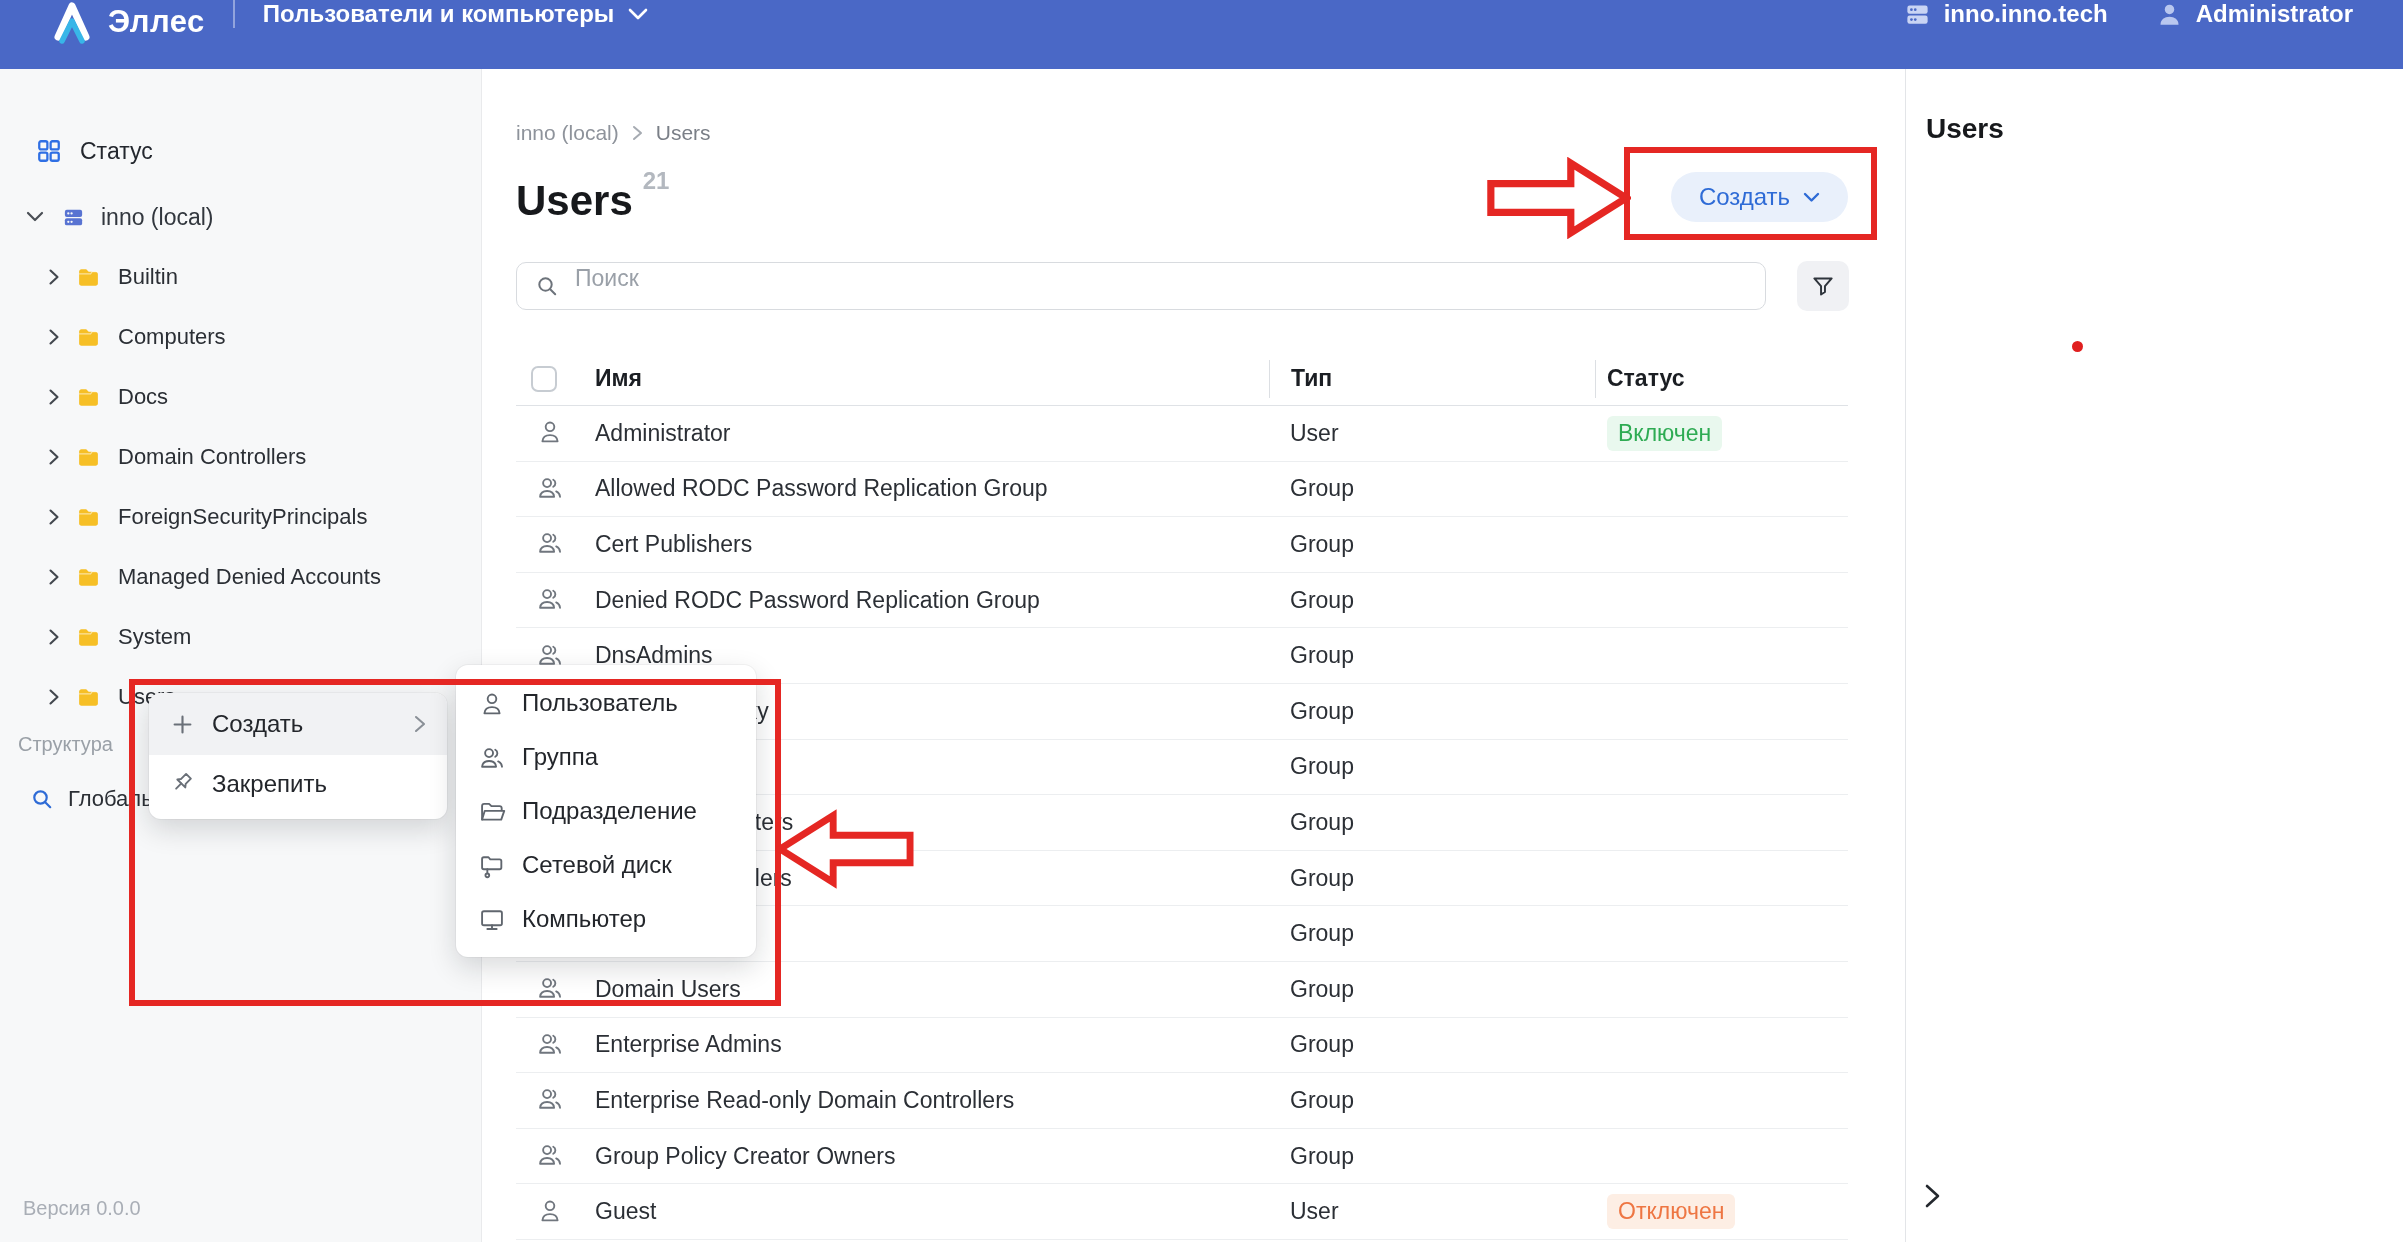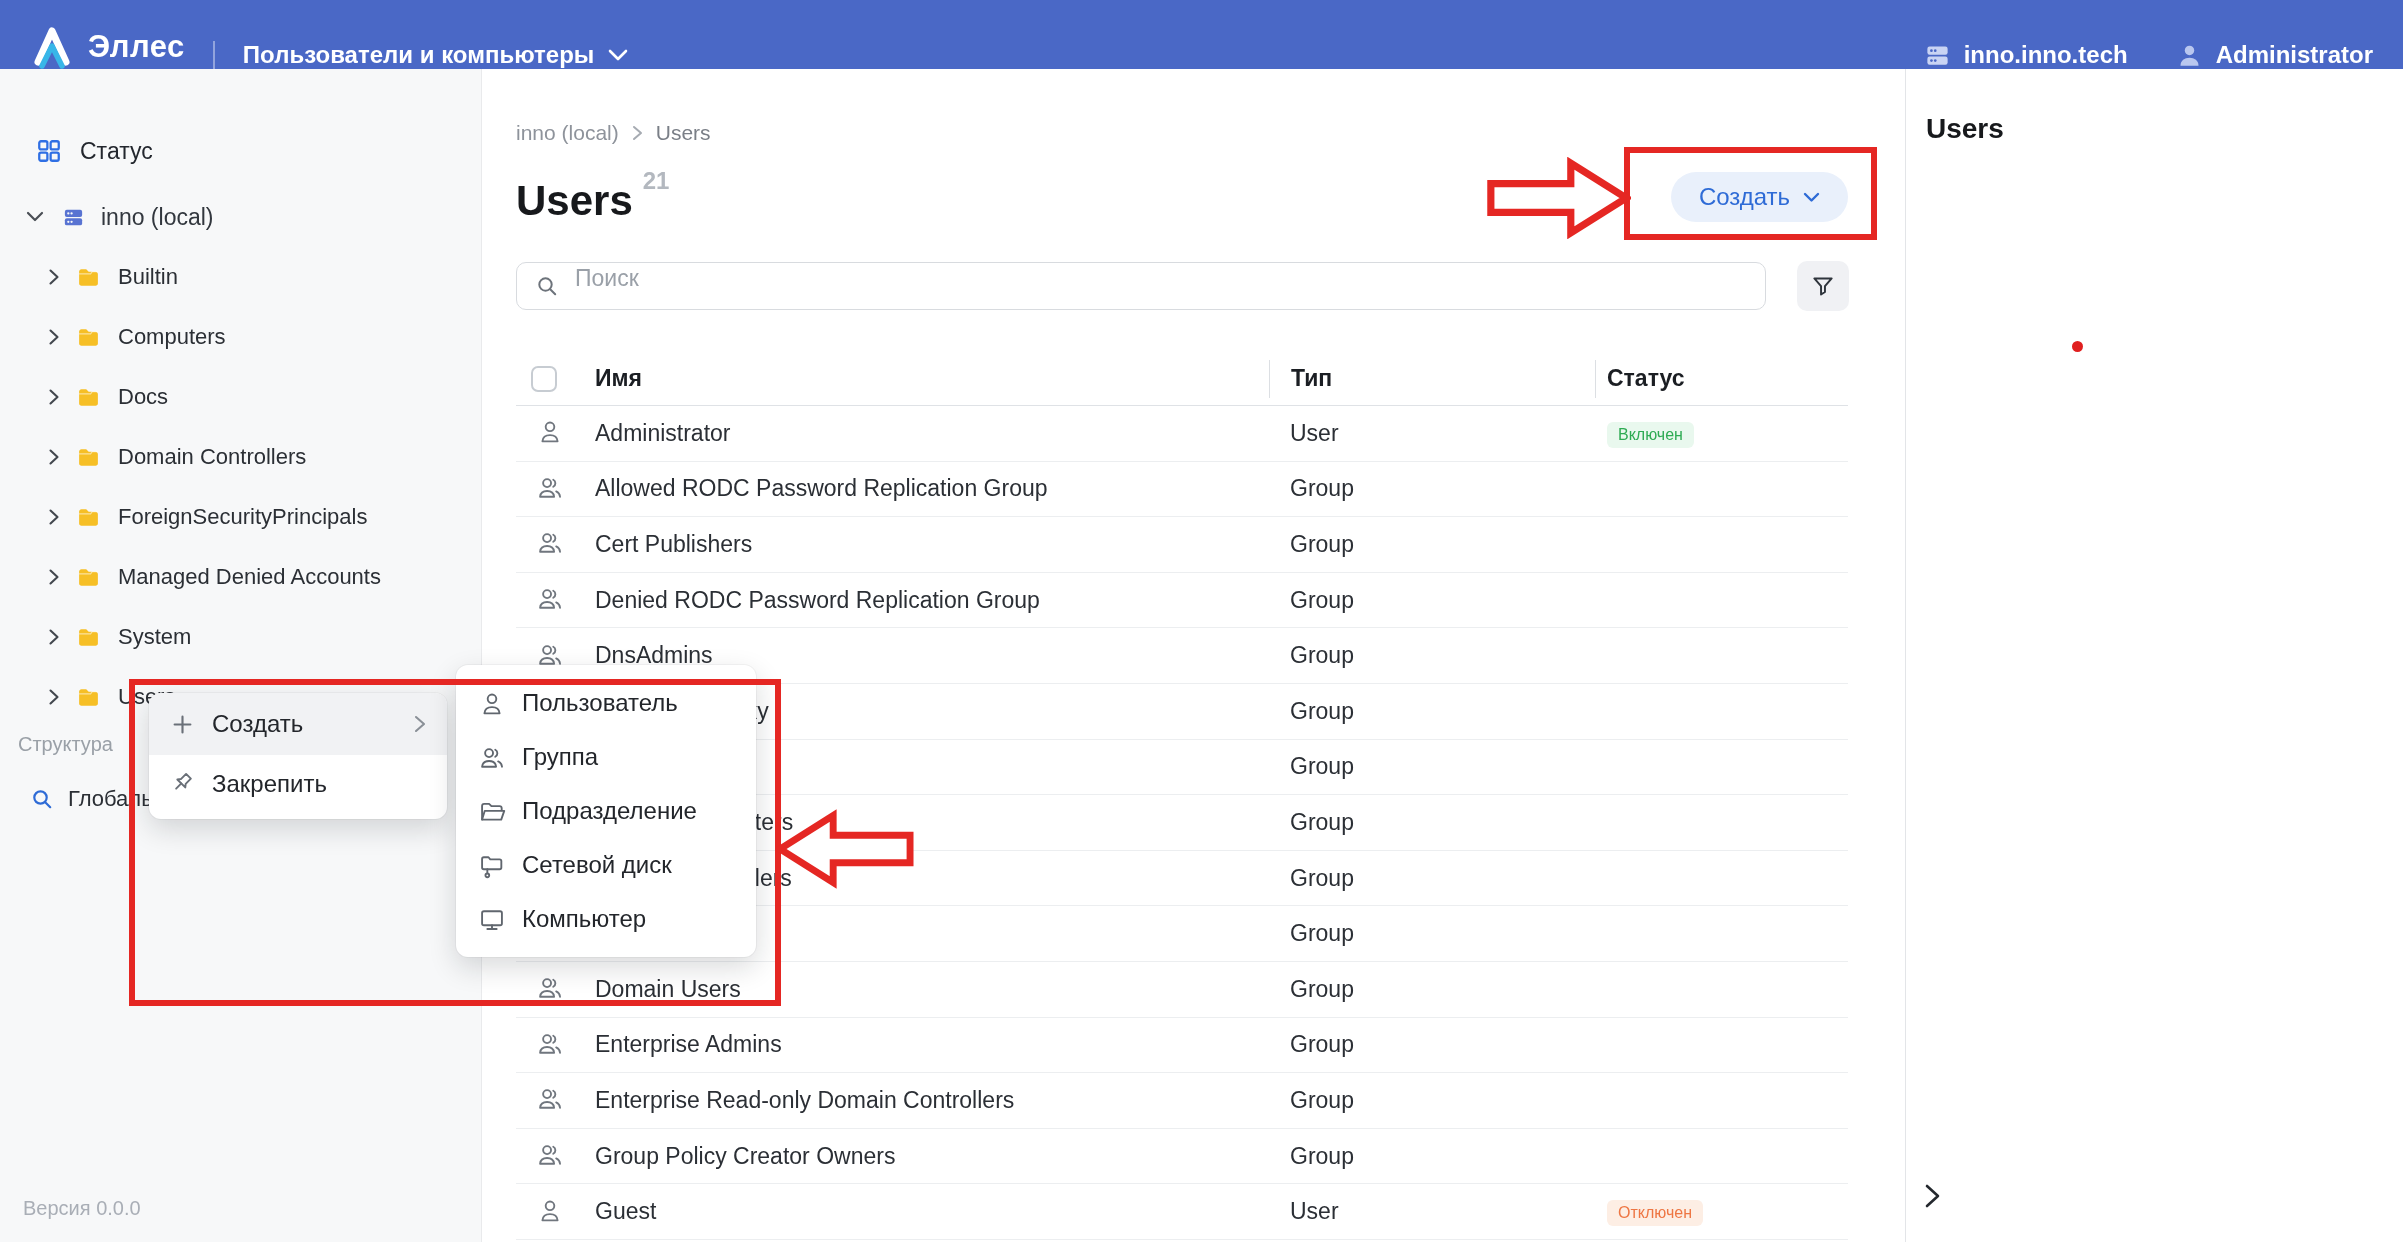--- a/index.html
+++ b/index.html
@@ -2,21 +2,21 @@
 <html><head>
 <meta charset="utf-8">
 <style>
   * { margin:0; padding:0; box-sizing:border-box; }
   html,body { width:2403px; height:1242px; overflow:hidden; }
   body { font-family:"Liberation Sans", sans-serif; background:#fff; position:relative; color:#23272e; }
   svg { display:block; }
 
   
   .topbar { position:absolute; left:0; top:0; width:2403px; height:69px; background:#4a68c6;
-            display:flex; align-items:flex-end; padding:0 30px; z-index:10; }
+            display:flex; align-items:flex-start; padding:0 50px; z-index:10; }
   .logo { display:flex; align-items:center; gap:14px; }
   .logo-text { color:#fff; font-size:31px; font-weight:700; letter-spacing:.5px; }
   .topbar-divider { width:2px; height:28px; background:rgba(255,255,255,.4); margin:0 28px; }
   .app-switcher { display:flex; align-items:center; gap:14px; color:#fff; font-size:24px; font-weight:600; cursor:pointer; }
   .topbar-right { margin-left:auto; display:flex; align-items:center; gap:48px; }
   .tb-group { display:flex; align-items:center; gap:13px; color:#fff; font-size:24px; font-weight:600; cursor:pointer; }
 
   
   .sidebar { position:absolute; left:0; top:69px; width:482px; bottom:0; background:#f7f8f9;
              border-right:1.5px solid #e9eaec; padding-top:52px; z-index:5; }
@@ -61,21 +61,21 @@
                background:#fff; cursor:pointer; }
   .thead .h-name { margin-left:38px; width:674px; }
   .thead .h-type { width:326px; border-left:1.5px solid #dcdfe3; padding-left:21px; height:38px; display:flex; align-items:center; }
   .thead .h-status { flex:1; border-left:1.5px solid #dcdfe3; padding-left:11px; height:38px; display:flex; align-items:center; }
   .trow { height:55.6px; display:flex; align-items:center; border-bottom:1px solid #eceef0;
           padding-left:20px; font-size:23px; color:#2b2f35; cursor:pointer; }
   .row-icon { width:30px; height:30px; margin-right:29px; color:#70767e; }
   .cell-name { width:695px; white-space:nowrap; overflow:hidden; }
   .cell-type { width:317px; }
   .cell-status { flex:1; }
-  .badge-base { display:inline-block; font-size:16px; padding:4px 11px; border-radius:6px; }
+  .badge-base { display:inline-block; font-size:23px; padding:4px 11px; border-radius:6px; }
   .badge-base.enabled { color:#2eab53; background:#e9f8ee; }
   .badge-base.disabled { color:#ee7643; background:#fdeee4; }
 
   
   .right-panel { position:absolute; left:1905px; top:69px; right:0; bottom:0; background:#fff;
                  border-left:1.5px solid #e3e5e8; z-index:5; }
   .rp-title { position:absolute; left:20px; top:44px; font-size:28px; font-weight:700; color:#17191c; }
   .rp-collapse { position:absolute; left:6px; bottom:26px; width:40px; height:40px; background:none; border:none;
                  display:flex; align-items:center; justify-content:center; cursor:pointer; color:#2a2e34; }
 

